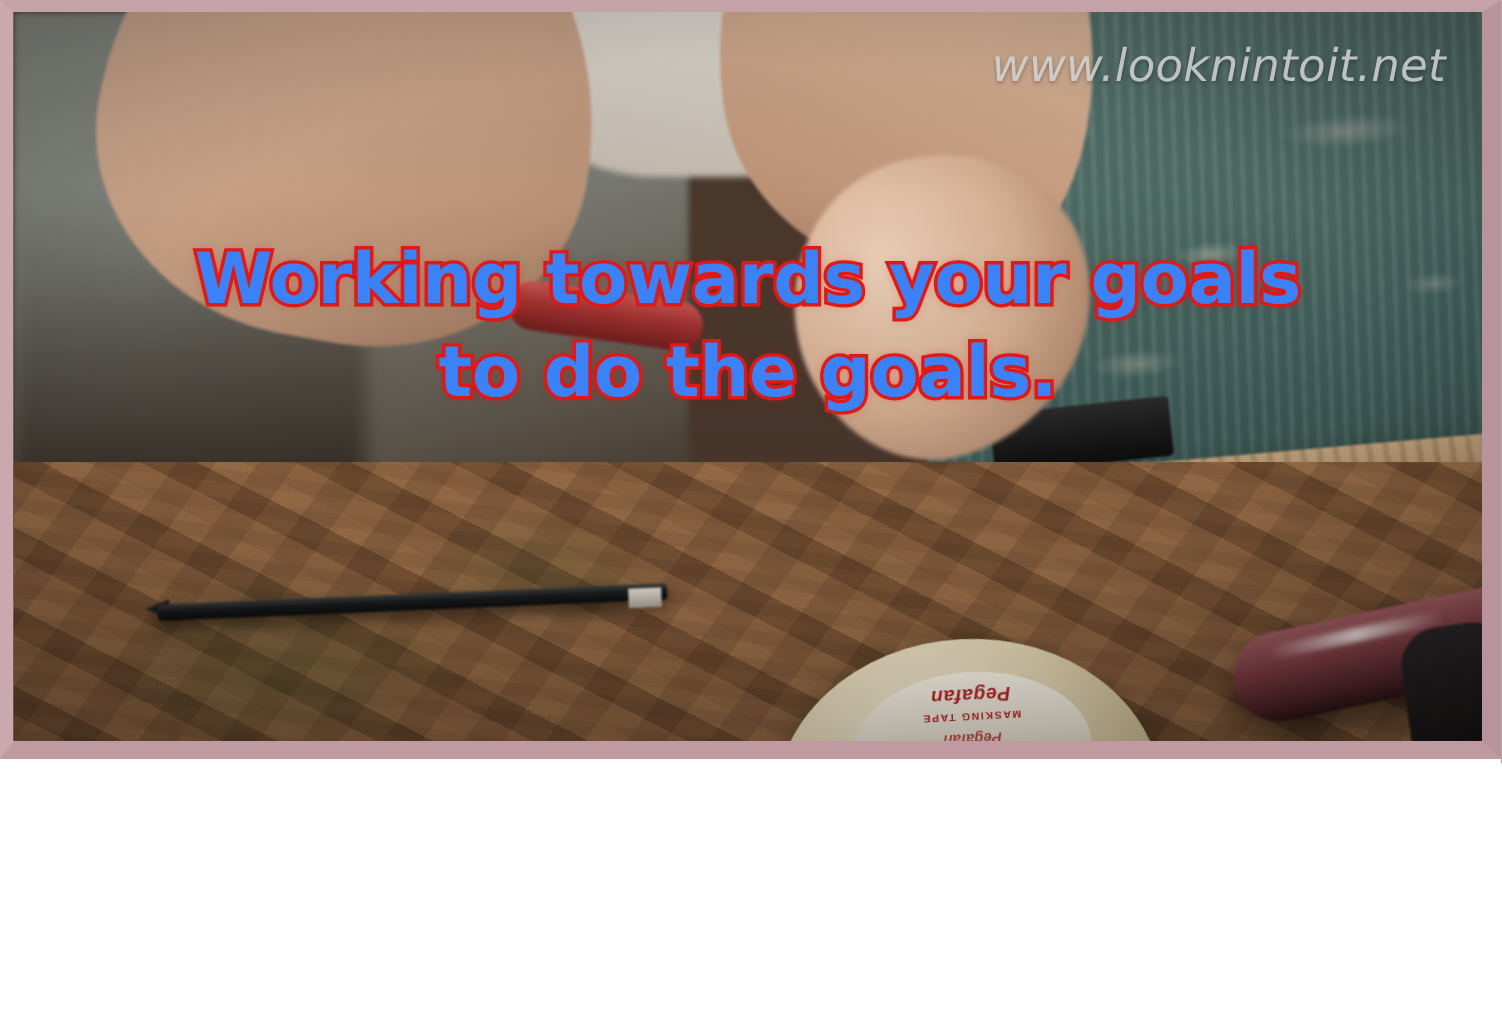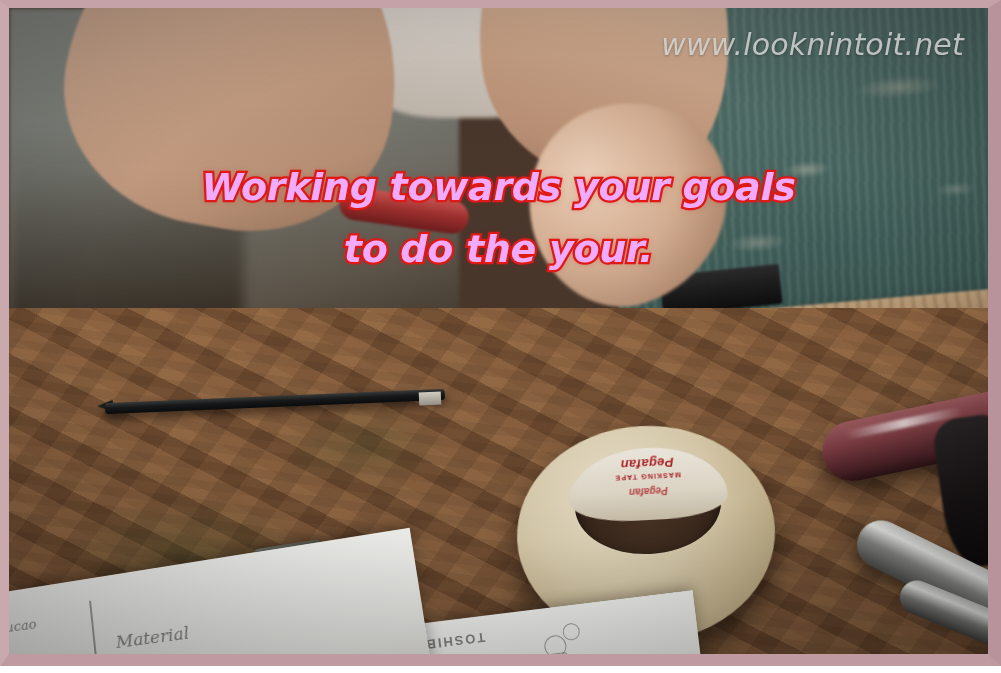--- a/index.html
+++ b/index.html
@@ -9,21 +9,21 @@
     background: #ffffff;
   }
   body {
     font-family: "Liberation Sans", sans-serif;
   }
 
   
   #quote-card {
     position: relative;
     width: 1001px;
-    height: 666px;
+    height: 506px;
     box-sizing: border-box;
     overflow: hidden;
     background: #bd949c;
   }
 
   
   .photo-border {
     position: absolute;
     inset: 0;
     box-sizing: border-box;
@@ -416,31 +416,30 @@
     position: absolute;
     left: 0; right: 0;
     top: 148px;
     text-align: center;
     pointer-events: none;
   }
   .quote-line {
     display: block;
     font-family: "DejaVu Sans", sans-serif;
     font-weight: bold;
-    font-size: 38px;
+    font-size: 47px;
     line-height: 62px;
-    color: #f0abfc;
+    color: #3b82f6;
     letter-spacing: -0.3px;
     white-space: nowrap;
     -webkit-text-stroke: 4.5px #e01b17;
     paint-order: stroke fill;
     text-shadow:
       0 0 3px rgba(224,27,23,.85),
       0 0 7px rgba(224,27,23,.45);
-    font-style: italic;
   }
 </style>
 </head>
 <body>
 
 <div id="quote-card">
 
   <div class="photo-border">
 
     <div class="scene">
@@ -504,17 +503,17 @@
 
       </div>
 
       <div class="vignette"></div>
     </div>
 
     <div class="watermark">www.looknintoit.net</div>
 
     <div class="quote-block">
       <span class="quote-line">Working towards your goals</span>
-      <span class="quote-line">to do the your.</span>
+      <span class="quote-line">to do the goals.</span>
     </div>
 
   </div>
 </div>
 
 </body></html>

